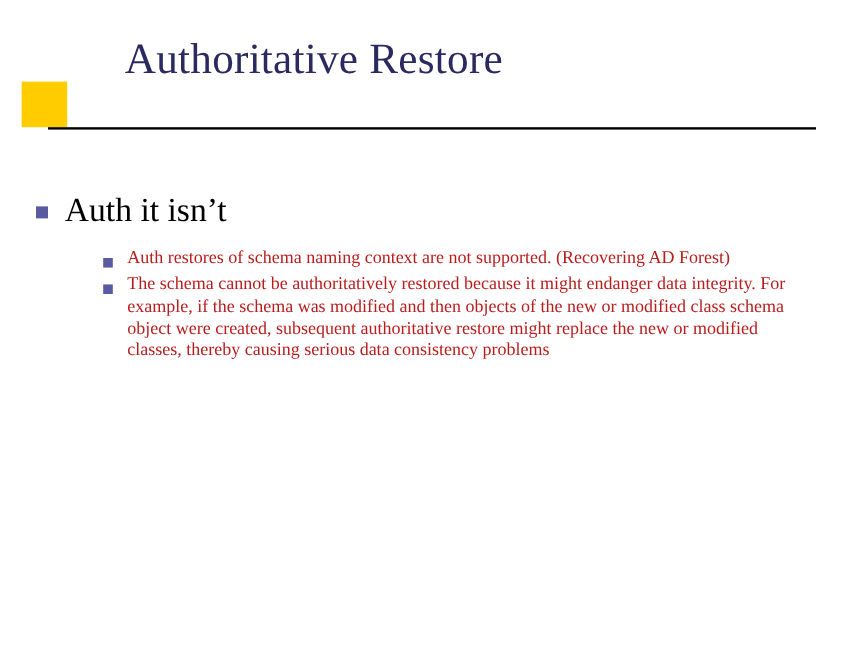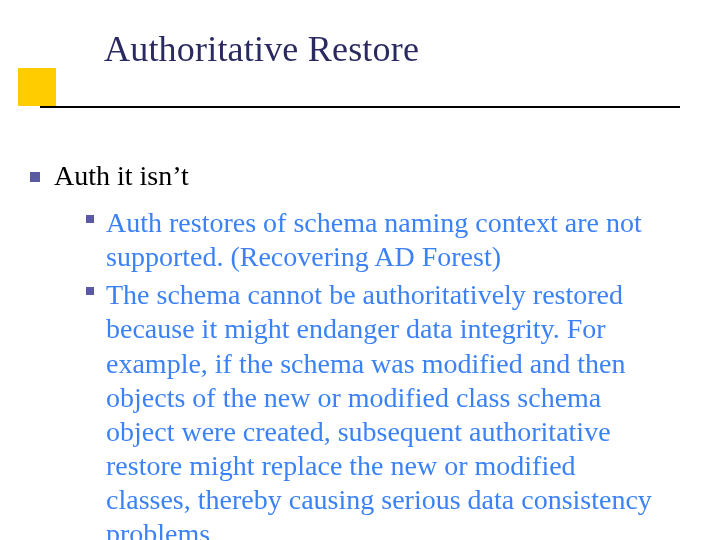--- a/index.html
+++ b/index.html
@@ -84,23 +84,23 @@
   }
   .lvl2 .bullet {
     flex: 0 0 auto;
     width: 8px;
     height: 8px;
     background: #5a5aa0;
     margin-top: 9px;
     margin-right: 12px;
   }
   .lvl2 .txt {
-    font-size: 28px;
+    font-size: 15px;
     line-height: 1.22;
-    color: #3b82f6;
+    color: #b91c1c;
     max-width: 560px;
   }
 </style>
 </head>
 <body>
 
 <div class="slide">
 
   <div class="accent-box"></div>
 

